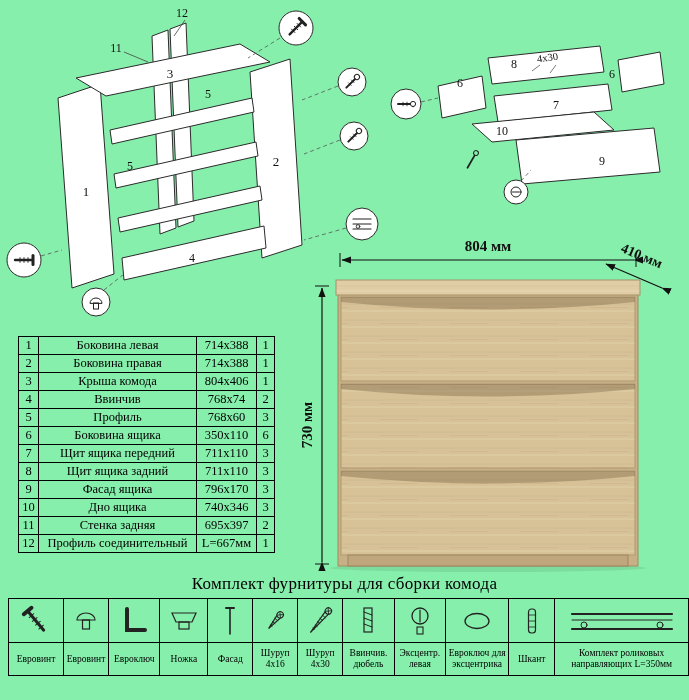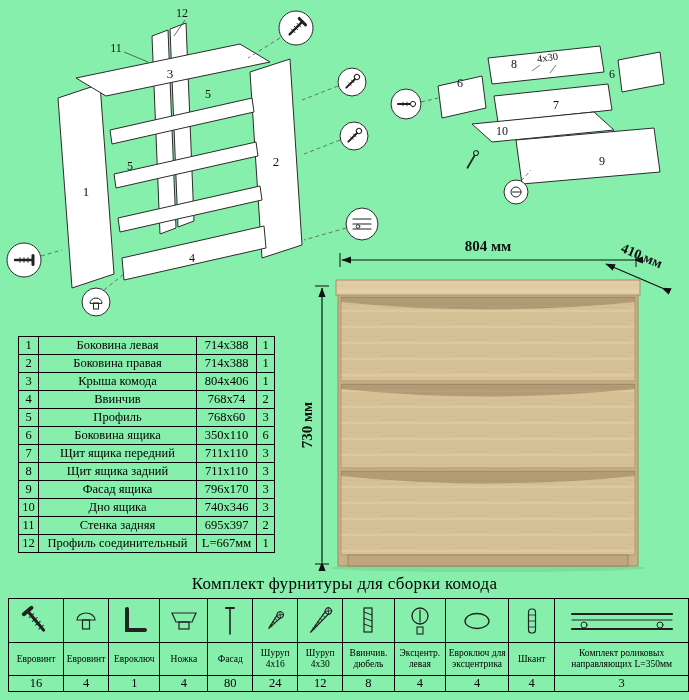--- a/index.html
+++ b/index.html
@@ -425,30 +425,16 @@
         <td>Ножка</td>
         <td>Фасад</td>
         <td>Шуруп 4x16</td>
         <td>Шуруп 4x30</td>
         <td>Ввинчив. дюбель</td>
         <td>Эксцентр. левая</td>
         <td>Евроключ для эксцентрика</td>
         <td>Шкант</td>
         <td>Комплект роликовых направляющих L=350мм</td>
       </tr>
-      <tr class="r-qty">
-        <td>16</td>
-        <td>4</td>
-        <td>1</td>
-        <td>4</td>
-        <td>80</td>
-        <td>24</td>
-        <td>12</td>
-        <td>8</td>
-        <td>4</td>
-        <td>4</td>
-        <td>4</td>
-        <td>3</td>
-      </tr>
     </tbody>
   </table>
 
 </div>
 
 </body></html>

